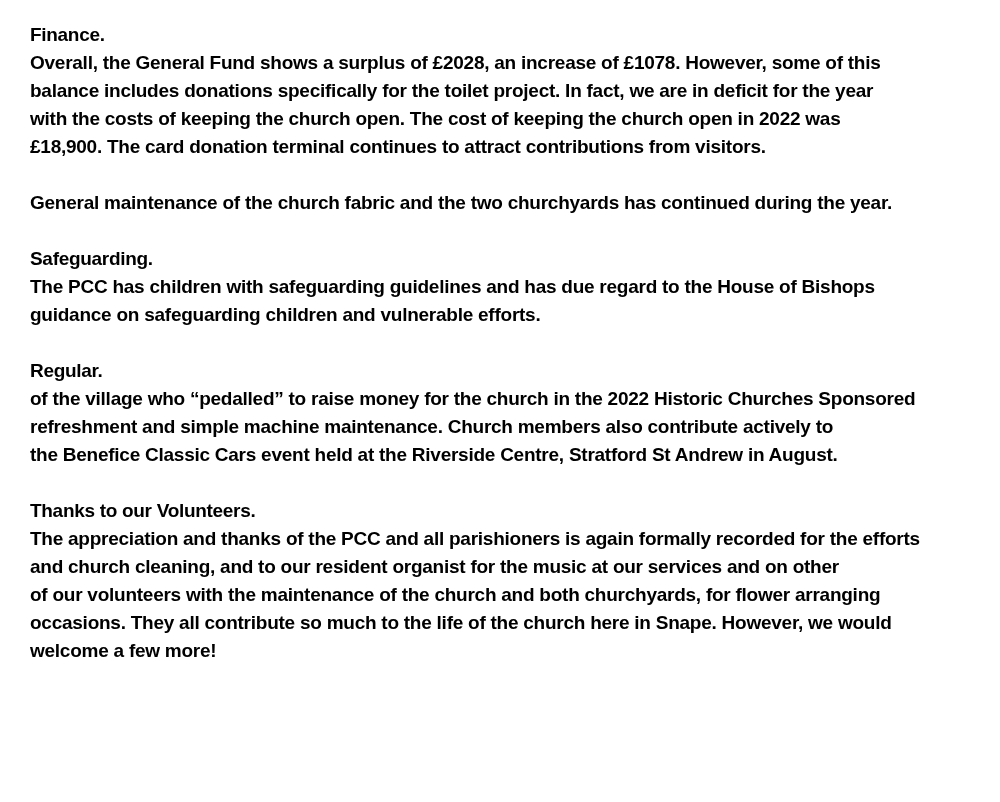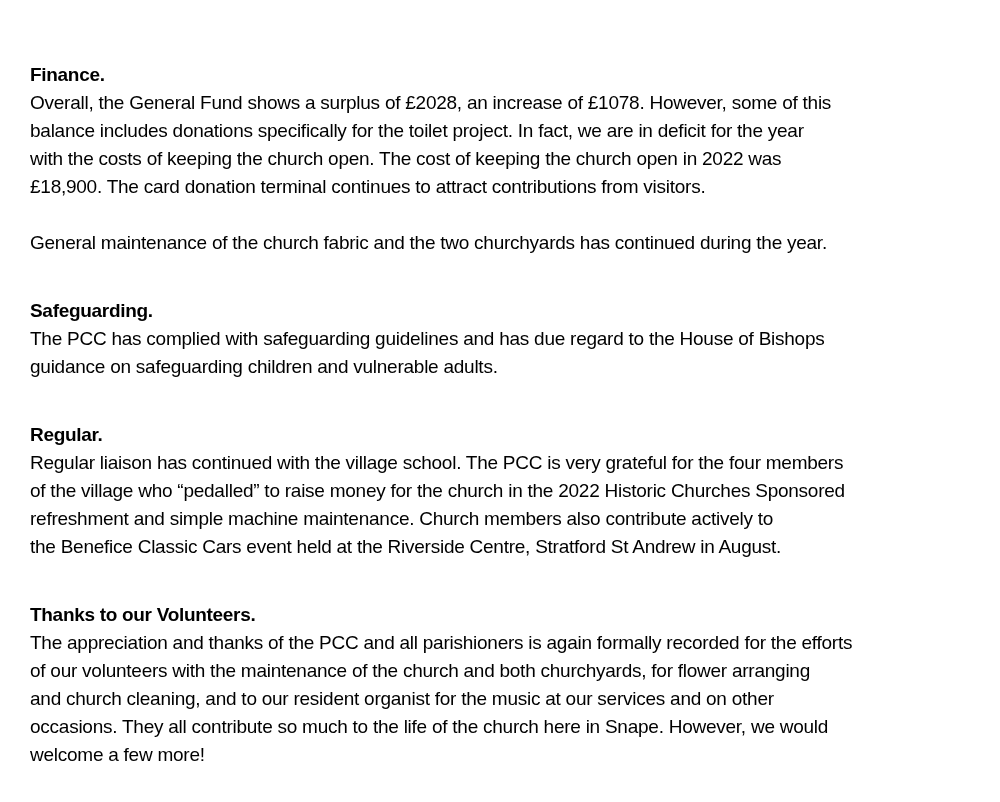--- a/index.html
+++ b/index.html
@@ -24,28 +24,28 @@
     .section {
       margin: 0 0 28px 0;
     }
     .heading {
       font-weight: bold;
       font-size: 19px;
       line-height: 28px;
       height: 28px;
       white-space: nowrap;
       letter-spacing: -0.3px;
-      margin-top: 40px;
     }
     .line {
       font-size: 19px;
       line-height: 28px;
       height: 28px;
       white-space: nowrap;
       letter-spacing: -0.25px;
+      font-weight: bold;
     }
   </style>
 </head>
 <body>
 
 <div class="page">
 
   <div class="section">
     <div class="heading">Finance.</div>
     <div class="line">Overall, the General Fund shows a surplus of £2028, an increase of £1078. However, some of this</div>
@@ -53,34 +53,33 @@
     <div class="line">with the costs of keeping the church open.  The cost of keeping the church open in 2022 was</div>
     <div class="line">£18,900.  The card donation terminal continues to attract contributions from visitors.</div>
   </div>
 
   <div class="section">
     <div class="line">General maintenance of the church fabric and the two churchyards has continued during the year.</div>
   </div>
 
   <div class="section">
     <div class="heading">Safeguarding.</div>
-    <div class="line">The PCC has complied with safeguarding guidelines and has due regard to the House of Bishops</div>
-    <div class="line">guidance on safeguarding children and vulnerable adults.</div>
+    <div class="line">The PCC has children with safeguarding guidelines and has due regard to the House of Bishops</div>
+    <div class="line">guidance on safeguarding children and vulnerable efforts.</div>
   </div>
 
   <div class="section">
     <div class="heading">Regular.</div>
-    <div class="line">Regular liaison has continued with the village school.  The PCC is very grateful for the four members</div>
     <div class="line">of the village who “pedalled” to raise money for the church in the 2022 Historic Churches Sponsored</div>
     <div class="line">refreshment and simple machine maintenance.  Church members also contribute actively to</div>
     <div class="line">the Benefice Classic Cars event held at the Riverside Centre, Stratford St Andrew in August.</div>
   </div>
 
   <div class="section">
     <div class="heading">Thanks to our Volunteers.</div>
     <div class="line">The appreciation and thanks of the PCC and all parishioners is again formally recorded for the efforts</div>
+    <div class="line">and church cleaning, and to our resident organist for the music at our services and on other</div>
     <div class="line">of our volunteers with the maintenance of the church and both churchyards, for flower arranging</div>
-    <div class="line">and church cleaning, and to our resident organist for the music at our services and on other</div>
     <div class="line">occasions.  They all contribute so much to the life of the church here in Snape.  However, we would</div>
     <div class="line">welcome a few more!</div>
   </div>
 
 </div>
 
 </body></html>

